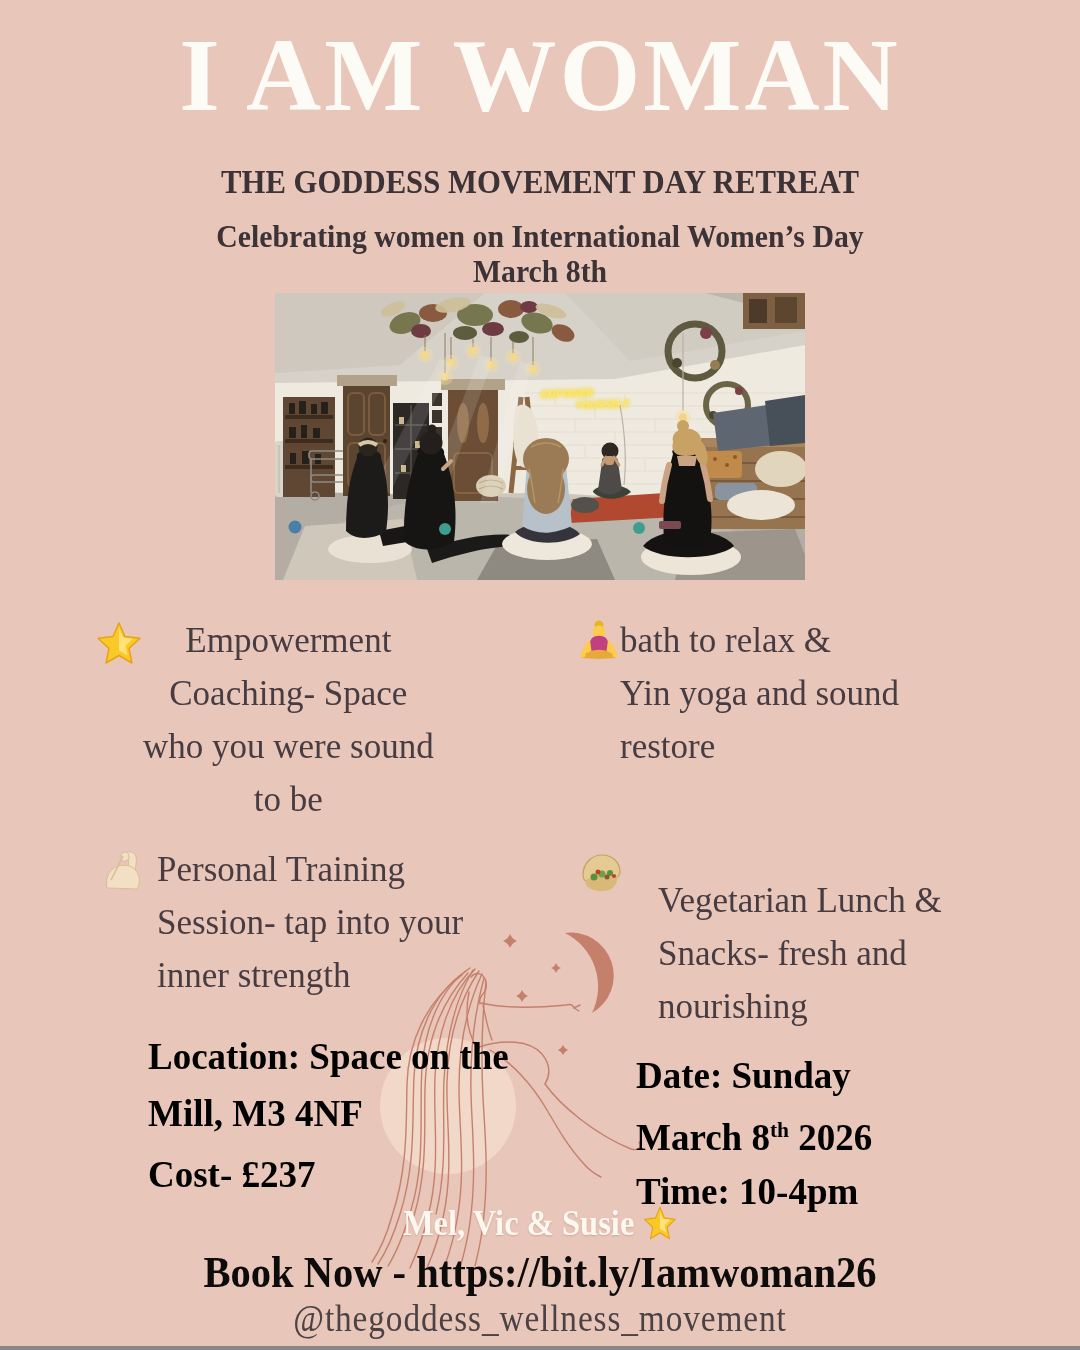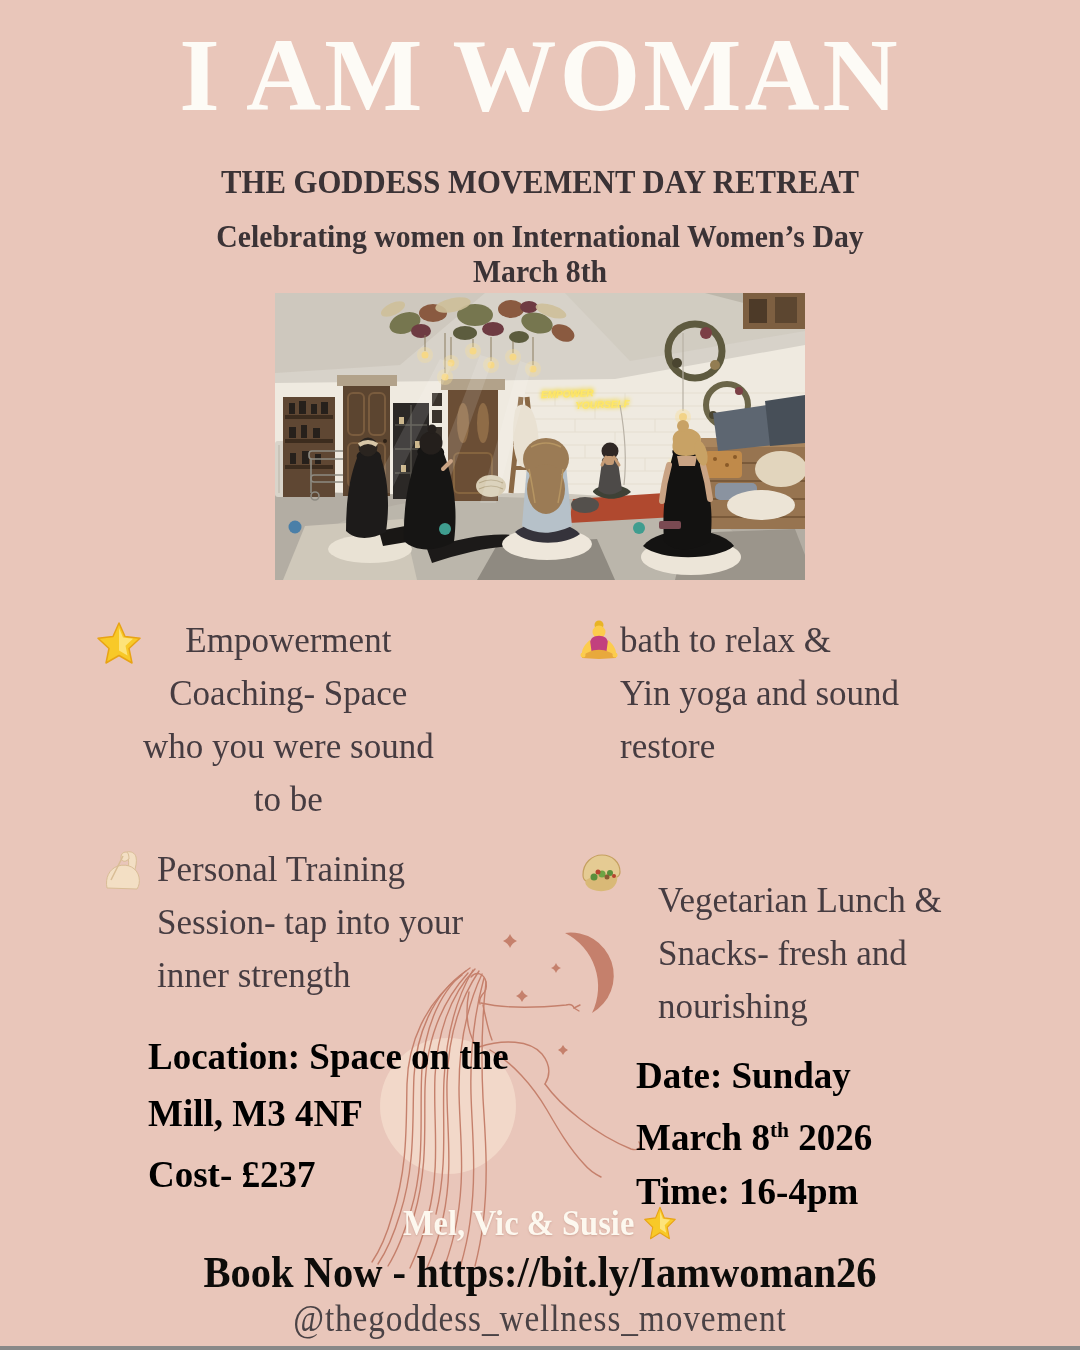--- a/index.html
+++ b/index.html
@@ -376,21 +376,21 @@
 
   <div class="abs info" style="left:148px; top:1028px;">
     <div>Location: Space on the</div>
     <div>Mill, M3 4NF</div>
   </div>
   <div class="abs info" style="left:148px; top:1146px;">Cost- £237</div>
 
   <div class="abs info" style="left:620px; top:1049px; line-height:54px;margin-left:16px;">
     <div>Date: Sunday</div>
     <div><span>March 8</span><sup>th</sup><span> 2026</span></div>
-    <div>Time: 16-4pm</div>
+    <div>Time: 10-4pm</div>
   </div>
 
   <div class="abs center hosts cond">
     <span>Mel, Vic &amp; Susie</span><svg width="36" height="36" viewBox="0 0 46 46">
         <path d="M23,3 L29,16.5 L44,18.3 L33,28.5 L36,43 L23,35.5 L10,43 L13,28.5 L2,18.3 L17,16.5 Z" fill="#f8c928" stroke="#e8a315" stroke-width="1.5" stroke-linejoin="round"></path>
         <path d="M23,8 L27,17.5 L37,18.8 L29.5,25.8 L31.5,35.5 L23,30.5 Z" fill="#fde37a"></path>
       </svg>
   </div>
   <div class="abs center booknow cond88">Book Now - https://bit.ly/Iamwoman26</div>
   <div class="abs center handle cond88">@thegoddess_wellness_movement</div>

